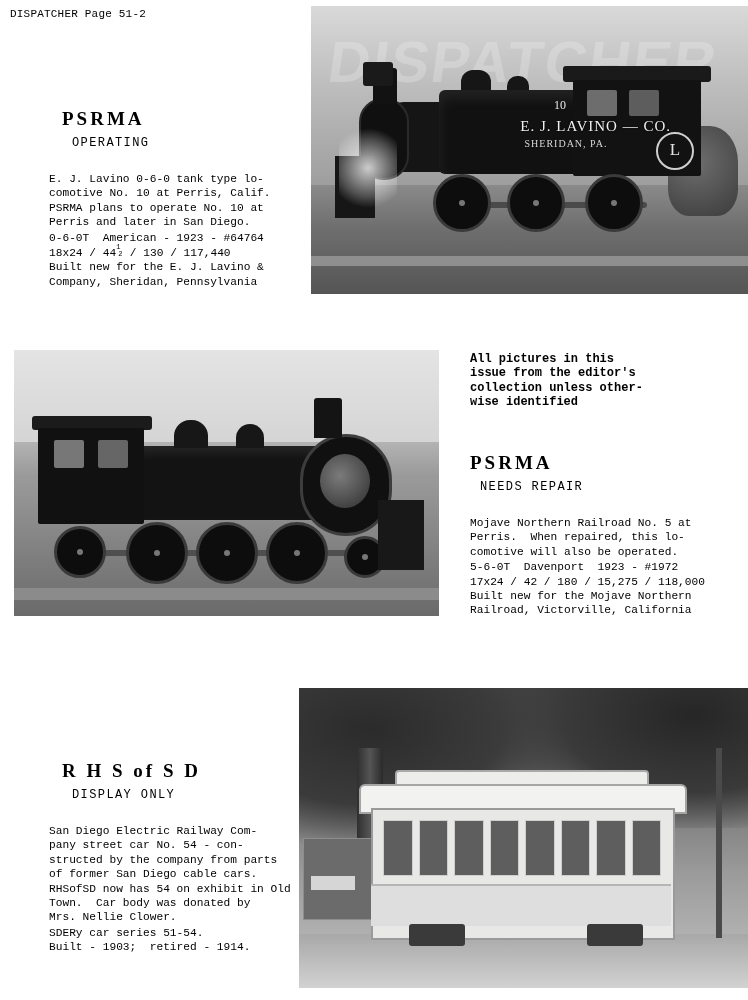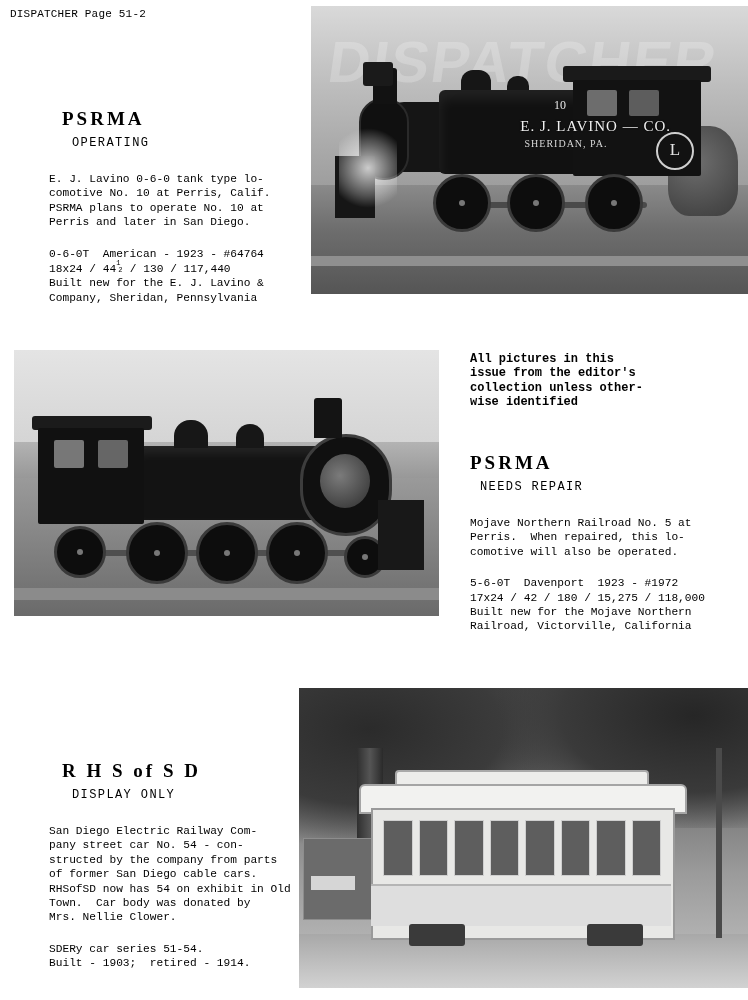--- a/index.html
+++ b/index.html
@@ -357,21 +357,21 @@
     margin-top: 6px;
     margin-left: 10px;
   }
   .para {
     font-family: "Liberation Mono", monospace;
     font-size: 11.2px;
     line-height: 14.4px;
     white-space: pre;
     letter-spacing: 0px;
   }
-  .para.gap { margin-top: 17px; }
+  .para.gap { margin-top: 1px; }
   .note {
     font-family: Liberation Mono, monospace;
     font-weight: bold;
     font-size: 12px;
     line-height: 14.4px;
     white-space: pre;
   }
   .frac {
     display: inline-block;
     position: relative;

